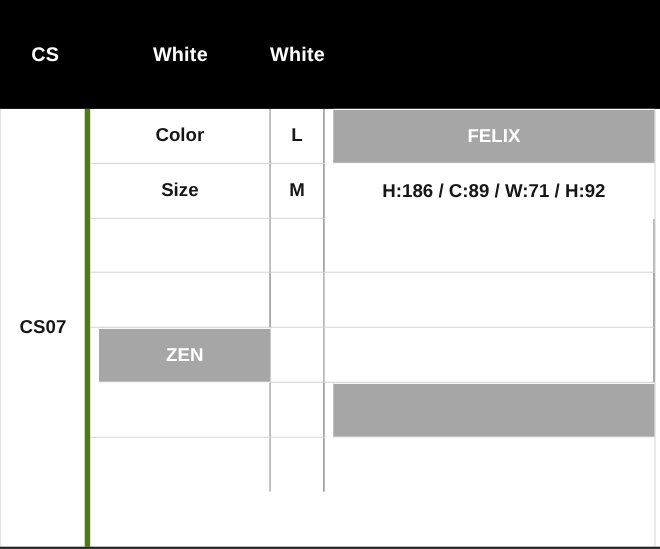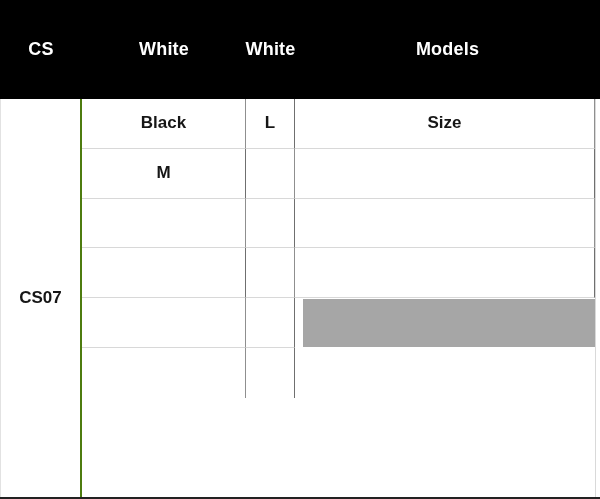--- a/index.html
+++ b/index.html
@@ -26,21 +26,21 @@
     grid-template-columns:81px 164px 49px 1fr;
     grid-template-rows:repeat(8, 1fr);
   }
   .cell {
     box-sizing:border-box;
     display:flex; align-items:center; justify-content:center;
     font-size:17px; color:#161616; overflow:hidden; white-space:nowrap;
   }
   .cs-cell {
     grid-column:1; grid-row:1 / -1;
-    border-right:2px solid #4d7c0f;
+    border-right:5px solid #4d7c0f;
   }
   .color-cell { border-right:1px solid #8f8f8f; border-bottom:1px solid #d8d8d8; }
   .size-cell  { border-right:1px solid #6f6f6f; border-bottom:1px solid #d8d8d8; }
   .model-cell { margin-left:8px; }
   .model-cell.gray {
     background:#a6a6a6; color:#ffffff;
     border-top:1px solid #ffffff; border-bottom:1px solid #ffffff;
   }
   
   .bottom-bar {
@@ -49,40 +49,42 @@
 </style>
 </head>
 <body>
 
 <div class="page">
 
   <div class="header">
     <div class="hcell">CS</div>
     <div class="hcell">White</div>
     <div class="hcell">White</div>
-    <div class="hcell">Models</div>
   </div>
 
   <div class="tbody" id="tbody">
     <div class="cell cs-cell">CS07</div>
 
-  <div class="cell color-cell">Black</div>
+  <div class="cell color-cell">Color</div>
   <div class="cell size-cell">L</div>
+  <div class="cell model-cell gray">FELIX</div>
 
   <div class="cell color-cell">Size</div>
   <div class="cell size-cell">M</div>
+  <div class="cell model-cell white">H:186 / C:89 / W:71 / H:92</div>
 
   <div class="cell color-cell"></div>
   <div class="cell size-cell"></div>
 
   <div class="cell color-cell"></div>
   <div class="cell size-cell"></div>
 
   <div class="cell color-cell"></div>
   <div class="cell size-cell"></div>
+  <div class="cell model-cell gray">ZEN</div>
 
   <div class="cell color-cell"></div>
   <div class="cell size-cell"></div>
 
   <div class="cell color-cell"></div>
   <div class="cell size-cell"></div>
   <div class="cell model-cell gray"></div>
 
   <div class="cell color-cell last-cell" style="border-bottom: none;"></div>
   <div class="cell size-cell" style="border-bottom: none;"></div>

